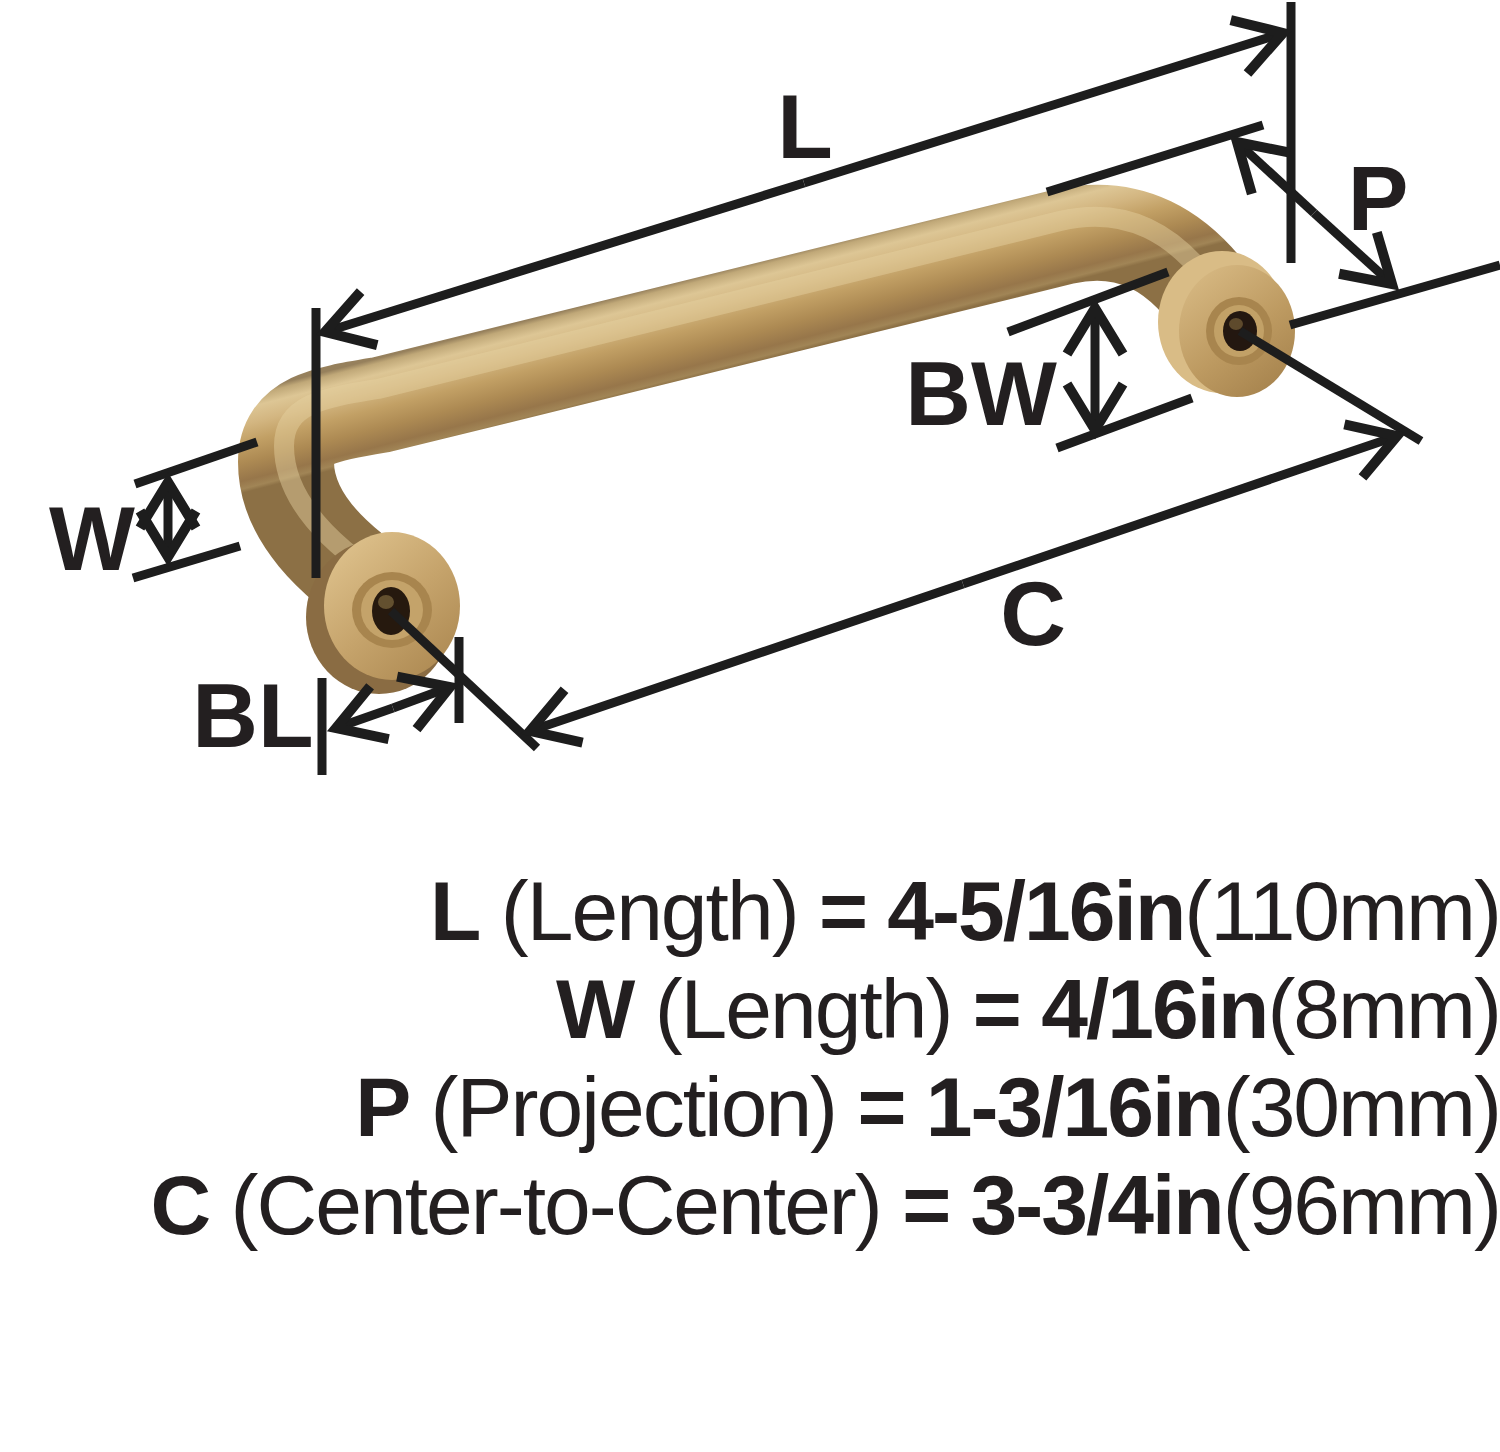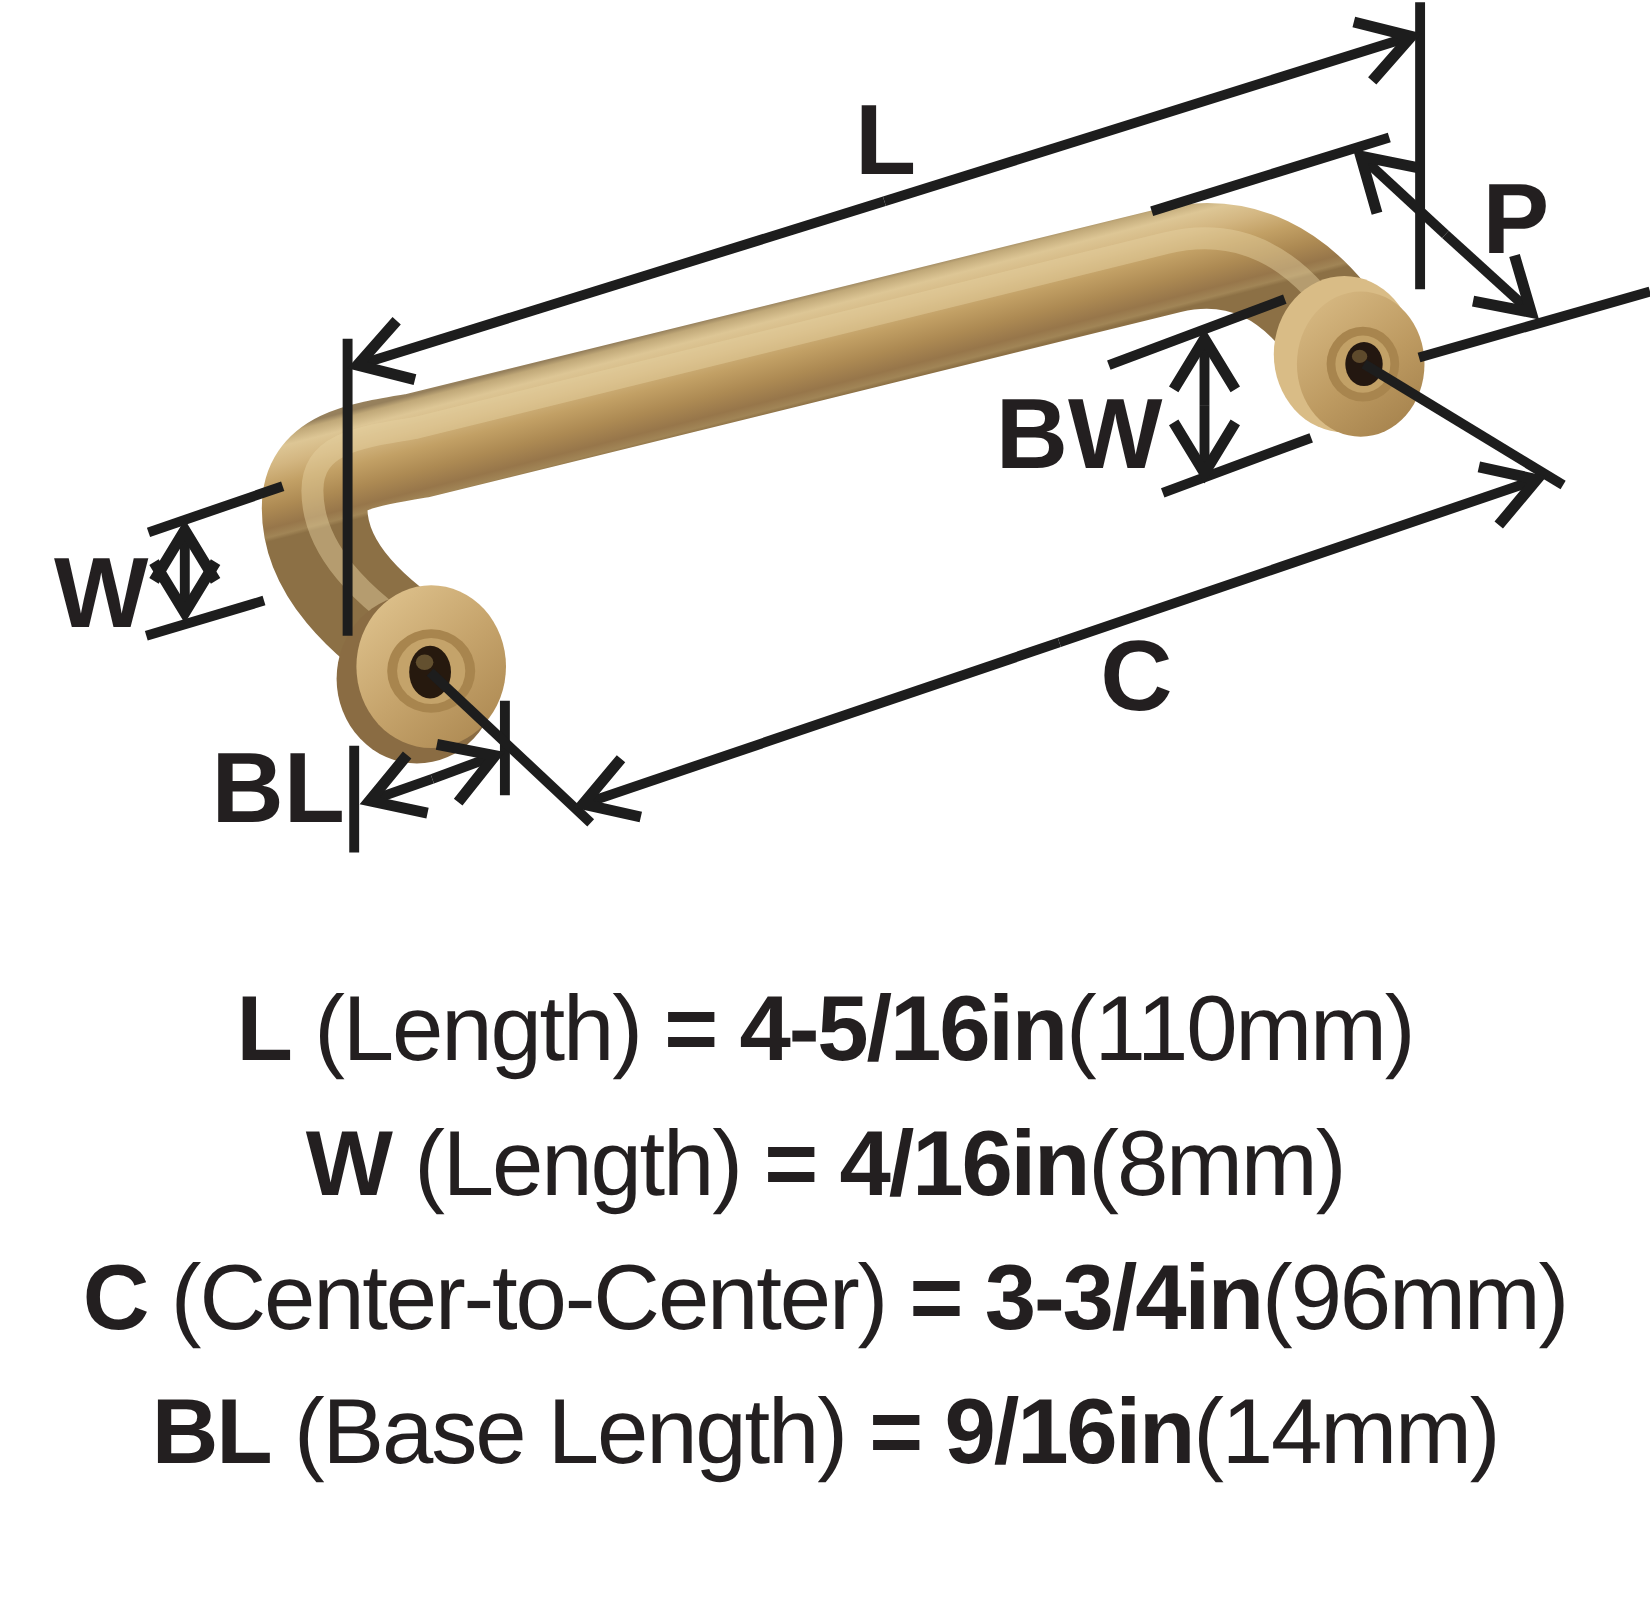--- a/index.html
+++ b/index.html
@@ -17,25 +17,24 @@
     font-size:91px;
     fill:#231f20;
   }
   .spec-table{
     position:absolute;left:0;top:862px;width:1500px;
     color:#231f20;
   }
   .spec-row{
     height:98px;
     line-height:98px;
-    text-align:center;
+    text-align:right;
     font-size:84px;
     letter-spacing:-2px;
     white-space:normal;
-    margin-top:24px;
   }
   .seg-b{font-weight:bold;}
   .seg-r{font-weight:normal;}
 </style>
 </head>
 <body>
 
 <div class="stage">
 
   <div class="diagram-wrap">
@@ -152,30 +151,30 @@
       <span class="seg-b">4-5/16in</span><span class="seg-r">(110mm)</span>
     </div>
 
     <div class="spec-row">
       <span class="seg-b">W</span>
       <span class="seg-r">(Length)</span>
       <span class="seg-b">=</span>
       <span class="seg-b">4/16in</span><span class="seg-r">(8mm)</span>
     </div>
 
+    <div class="spec-row">
+      <span class="seg-b">P</span>
+      <span class="seg-r">(Projection)</span>
+      <span class="seg-b">=</span>
+      <span class="seg-b">1-3/16in</span><span class="seg-r">(30mm)</span>
+    </div>
 
     <div class="spec-row">
       <span class="seg-b">C</span>
       <span class="seg-r">(Center-to-Center)</span>
       <span class="seg-b">=</span>
       <span class="seg-b">3-3/4in</span><span class="seg-r">(96mm)</span>
     </div>
 
-    <div class="spec-row">
-      <span class="seg-b">BL</span>
-      <span class="seg-r">(Base Length)</span>
-      <span class="seg-b">=</span>
-      <span class="seg-b">9/16in</span><span class="seg-r">(14mm)</span>
-    </div>
 
 
   </div>
 </div>
 
 </body></html>

